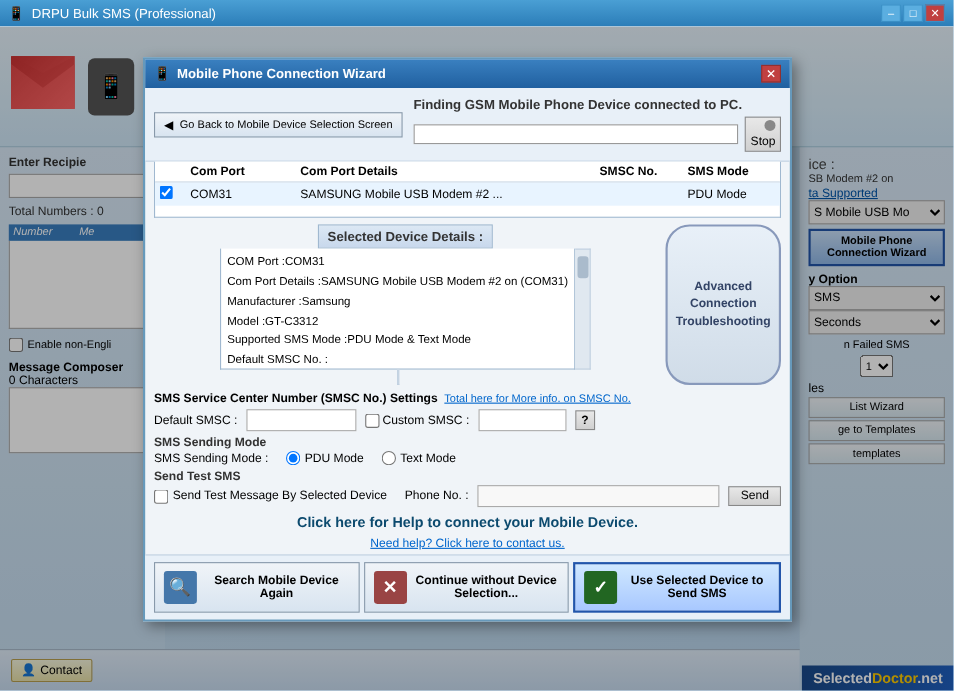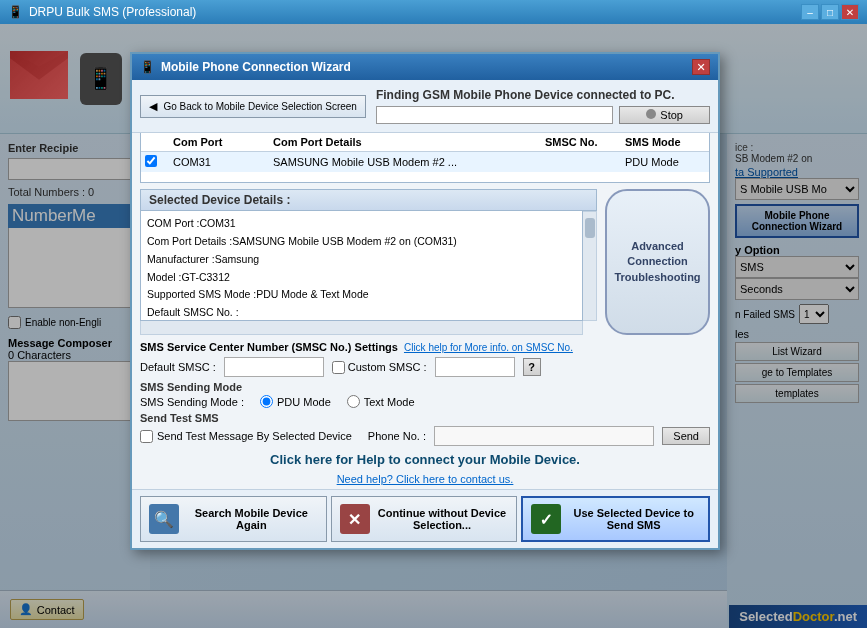--- a/index.html
+++ b/index.html
@@ -90,23 +90,24 @@
     }
     .total-numbers {
       font-size: 11px;
       color: #333;
       margin-top: 6px;
     }
     .table-header {
       display: flex;
       background: #3a7fc1;
       color: white;
-      font-size: 17px;
+      font-size: 10px;
       padding: 2px 4px;
       margin-top: 6px;
+      font-style: italic;
     }
     .table-col1 { width: 60px; }
     .table-col2 { flex: 1; }
 
     .enable-row {
       display: flex;
       align-items: center;
       gap: 4px;
       margin-top: 8px;
       font-size: 10px;
@@ -236,24 +237,24 @@
       padding: 4px 8px;
       font-size: 11px;
       cursor: pointer;
       text-align: center;
       min-width: 80px;
     }
     .back-btn-text { font-size: 10px; line-height: 1.3; }
     .stop-btn {
       background: linear-gradient(to bottom, #e8e8e8, #d0d0d0);
       border: 1px solid #888;
-      padding: 2px 26px;
-      font-size: 11px;
-      cursor: pointer;
-      display: flex; align-items: flex-start; gap: 4px;
+      padding: 2px 4px;
+      font-size: 11px;
+      cursor: pointer;
+      display: flex; align-items: flex-end; gap: 4px; flex-direction: column;
     }
     .stop-icon {
       width: 10px; height: 10px;
       background: #888;
       border-radius: 50%;
     }
 
     
     .section-header {
       background: linear-gradient(to bottom, #dce8f4, #c8d8ec);
@@ -498,35 +499,35 @@
       <div class="message-composer">
         <div style="font-weight:bold;font-size:11px;">Message Composer</div>
         <div style="font-size:11px;">0 Characters</div>
         <textarea style="width: 100%; height: 60px; font-size: 11px; border: 1px solid rgb(170, 170, 170); resize: none;"></textarea>
       </div>
     </div>
 
     <div style="flex:1;"></div>
 
     <div class="right-panel">
-      <div style="font-size:10px;color:#444;">ice :</div>
+      <div style="font-size:13px;color:#444;">ice :</div>
       <div style="font-size:10px;color:#333;word-break:break-all;">SB Modem #2 on</div>
       <div style="font-size:11px;color:#0055aa;text-decoration:underline;cursor:pointer;margin-top:2px;">ta Supported</div>
       <select class="right-select">
         <option>S Mobile USB Mo</option>
       </select>
       <button class="right-btn highlighted" style="margin-top:4px;padding:4px;font-size:10px;font-weight:bold;background:linear-gradient(to bottom,#c8dff8,#90b8e8);border:2px solid #2255aa;">Mobile Phone Connection Wizard</button>
       <div style="font-size:11px;margin-top:6px;font-weight:bold;">y Option</div>
       <select class="right-select">
         <option>SMS</option>
       </select>
       <select class="right-select">
         <option>Seconds</option>
       </select>
-      <div style="display:flex;align-items:center;gap:4px;margin-top:4px;">
+      <div style="display:flex;align-items:center;gap:4px;margin-top:4px;flex-direction:column;">
         <span style="font-size:10px;">n Failed SMS</span>
         <select style="width:30px;height:20px;font-size:10px;">
           <option>1</option>
         </select>
       </div>
       <div style="font-size:11px;margin-top:4px;">les</div>
       <button class="right-btn">List Wizard</button>
       <button class="right-btn">ge to Templates</button>
       <button class="right-btn">templates</button>
     </div>
@@ -585,21 +586,21 @@
         <div class="dt-col1"><input type="checkbox" checked="" style="width: 12px; height: 12px;"></div>
         <div class="dt-col2">COM31</div>
         <div class="dt-col3">SAMSUNG Mobile USB Modem #2 ...</div>
         <div class="dt-col4"></div>
         <div class="dt-col5">PDU Mode</div>
       </div>
       <div style="height:10px;"></div>
     </div>
 
     <div class="detail-section">
-      <div style="flex:1;display:flex;flex-direction:column;">
+      <div style="flex:1;display:flex;flex-direction:column;align-items:center;">
         <div class="section-header" style="margin:0 0 0 0;">Selected Device Details :</div>
         <div style="display:flex;flex:1;">
           <div style="flex:1;border:1px solid #a0b8d0;border-top:none;background:white;padding:4px 6px;font-size:10.5px;line-height:1.7;height:110px;overflow:hidden;">
             <div>COM Port :COM31</div>
             <div>Com Port Details :SAMSUNG Mobile USB Modem #2 on (COM31)</div>
             <div>Manufacturer :Samsung</div>
             <div>Model :GT-C3312</div>
             <div>Supported SMS Mode :PDU Mode &amp; Text Mode</div>
             <div>Default SMSC No. :</div>
 
@@ -613,21 +614,21 @@
       <div style="width:105px;display:flex;align-items:stretch;">
         <button class="advanced-btn" style="width:100%;font-size:11px;font-weight:bold;text-align:center;line-height:1.4;border-radius:22px;">
           <span>Advanced Connection Troubleshooting</span>
         </button>
       </div>
     </div>
 
     <div class="smsc-section">
       <div style="display:flex;align-items:center;gap:6px;flex-wrap:wrap;">
         <span style="font-weight:bold;font-size:11px;">SMS Service Center Number (SMSC No.) Settings</span>
-        <span class="smsc-link">Click help for More info. on SMSC No.</span>
+        <span class="smsc-link">Total here for More info. on SMSC No.</span>
       </div>
       <div class="smsc-row">
         <span>Default SMSC :</span>
         <input class="smsc-input" style="width: 100px;">
         <label class="smsc-check-label">
           <input type="checkbox" style="">
           <span>Custom SMSC :</span>
         </label>
         <input class="smsc-input" style="width: 80px;">
         <button class="question-btn">?</button>

